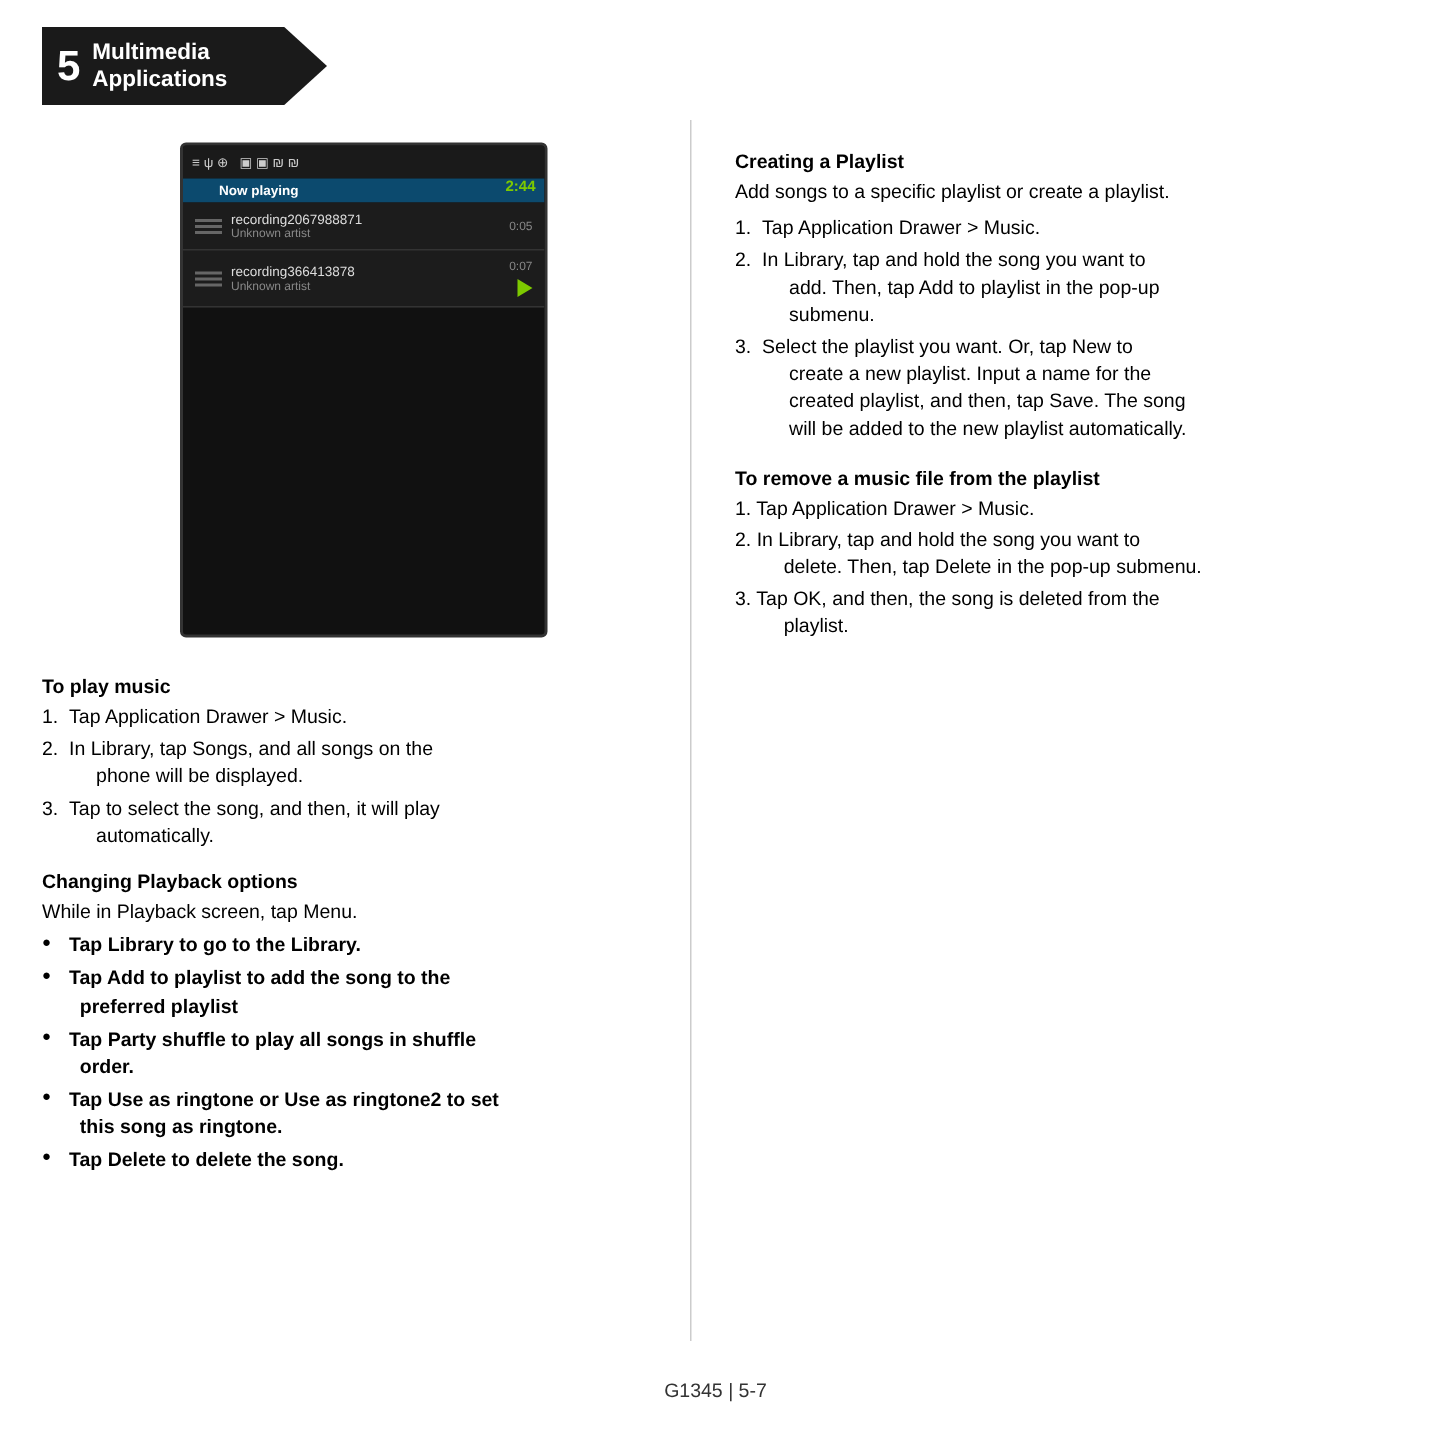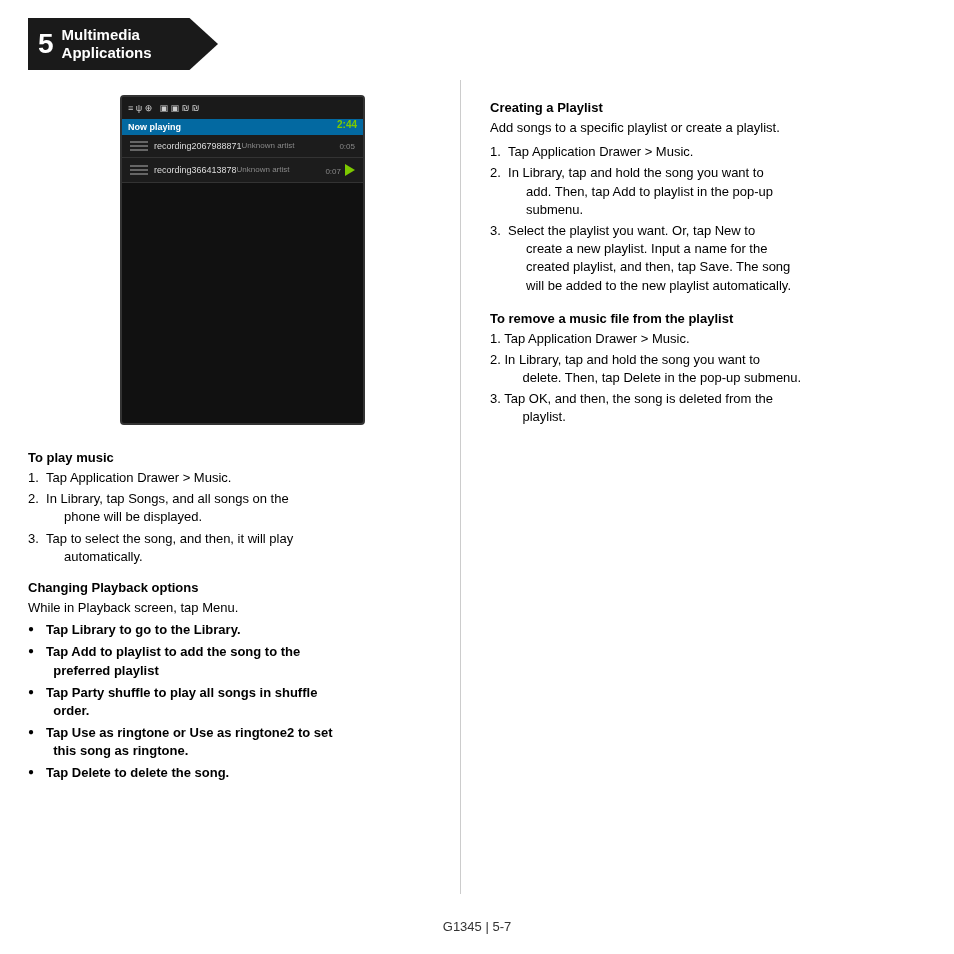--- a/index.html
+++ b/index.html
@@ -67,22 +67,22 @@
       align-items: center;
       gap: 3px;
     }
     .status-right {
       color: #7dc900;
       font-weight: bold;
       font-size: 10px;
       margin-top: 32px;
     }
     .phone-now-playing-bar {
-      background: #0369a1;
-      padding: 3px 6px;
+      background: #0c4a6e;
+      padding: 3px 24px;
       font-size: 9px;
       color: white;
       font-weight: bold;
     }
     .phone-content {
       background: #1c1c1c;
       flex: 1;
     }
     .song-item {
       border-bottom: 1px solid #333;
@@ -102,20 +102,21 @@
       gap: 2px;
     }
     .song-lines span {
       display: block;
       width: 18px;
       height: 2px;
       background: #666;
     }
     .song-details {
       display: flex;
+      flex-direction: column;
     }
     .song-title {
       color: #ddd;
       font-size: 9px;
     }
     .song-artist {
       color: #888;
       font-size: 8px;
     }
     .song-time {
@@ -252,21 +253,21 @@
         <div class="song-lines">
           <span></span>
             <span></span>
             <span></span>
         </div>
         <div class="song-details">
           <span class="song-title">recording366413878</span>
           <span class="song-artist">Unknown artist</span>
         </div>
       </div>
-      <div style="display:flex;flex-direction:row;align-items:flex-end;gap:4px;">
+      <div style="display:flex;flex-direction:column;align-items:flex-end;gap:4px;">
         <span class="song-time">0:07</span>
         <div class="play-icon"></div>
       </div>
     </div>
   </div>
 </div>
 
 <div class="left-column">
   <div class="section-heading">To play music</div>
   <ol class="numbered-list">

